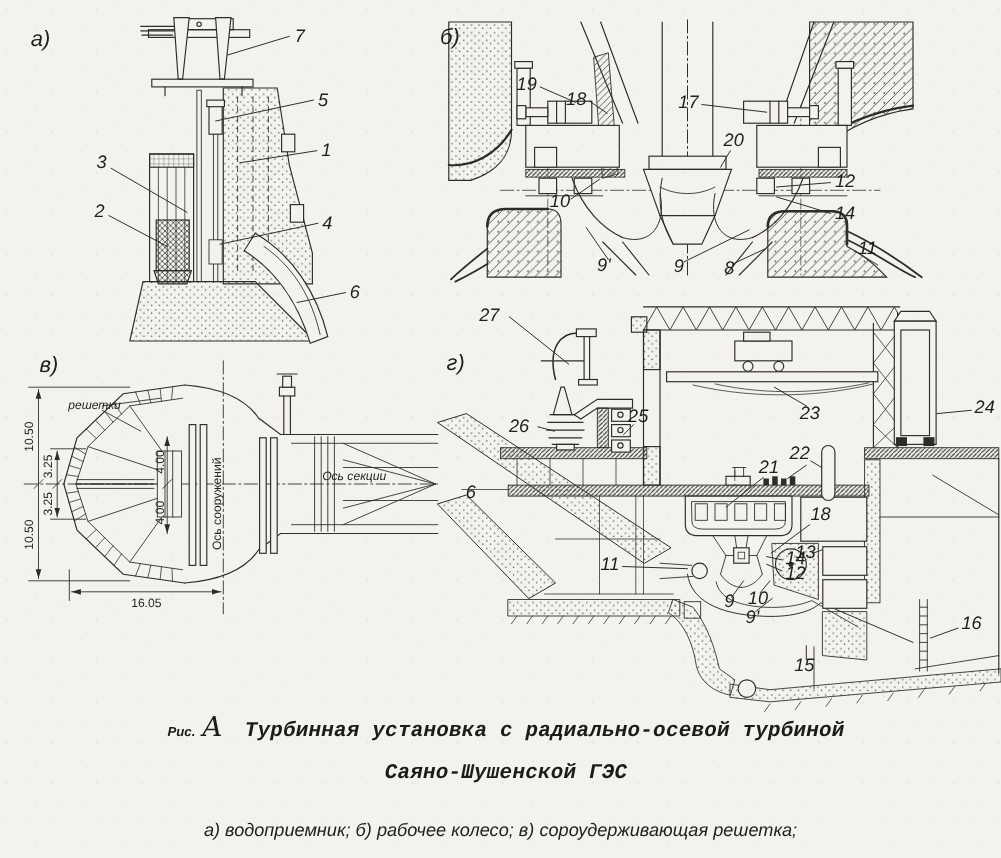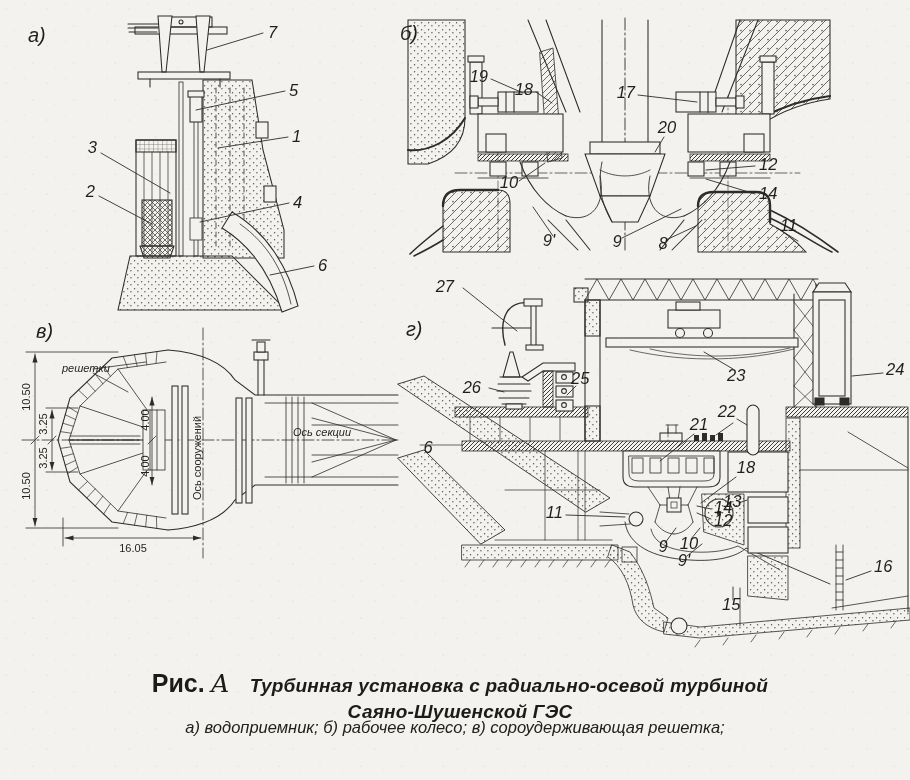--- a/index.html
+++ b/index.html
@@ -5,25 +5,25 @@
   html,body{margin:0;padding:0;background:#e8e7e3;}
   .page{position:relative;width:910px;height:780px;background:#f3f2ee;overflow:hidden;
         font-family:"Liberation Sans",sans-serif;}
   svg{position:absolute;left:0;top:0;}
   text.co{font-family:"Liberation Sans",sans-serif;font-style:italic;font-size:16.5px;fill:#201f1b;stroke:none;}
   text.plb{font-family:"Liberation Sans",sans-serif;font-style:italic;font-size:20px;fill:#201f1b;stroke:none;}
   text.dim{font-family:"Liberation Sans",sans-serif;font-size:11px;fill:#262520;stroke:none;}
   text.axl{font-family:"Liberation Sans",sans-serif;font-style:italic;font-size:11px;fill:#262520;stroke:none;}
   .caption{position:absolute;left:70px;top:646px;width:780px;text-align:center;color:#1c1b17;}
   .cap-line1{display:flex;justify-content:center;align-items:baseline;}
-  .cap-prefix{font-weight:700;font-size:25px;margin-top:23px;}
+  .cap-prefix{font-style:italic;font-weight:700;font-size:12px;}
   .cap-num{font-family:"DejaVu Serif",serif;font-style:italic;font-size:25px;margin:0 20px 0 6px;font-weight:400;}
-  .cap-title{font-style:italic;font-weight:700;font-size:19px;letter-spacing:0.2px;}
-  .cap-line2{margin-top:3px;}
-  .legend{position:absolute;left:30px;top:716px;width:850px;text-align:center;
+  .cap-title{font-style:italic;font-weight:700;font-size:19px;letter-spacing:0.2px;font-family:Liberation Mono, monospace;}
+  .cap-line2{margin-top:16px;}
+  .legend{position:absolute;left:30px;top:744px;width:850px;text-align:center;
           font-style:italic;font-size:16.5px;color:#22211c;line-height:1.35;}
 </style>
 </head>
 <body>
 
 <div class="page">
 <svg width="910" height="780" viewBox="0 0 910 780">
   <defs>
     <pattern id="dots" width="7" height="7" patternUnits="userSpaceOnUse">
       <circle cx="1.6" cy="1.8" r="0.7" fill="#57544d"></circle>

